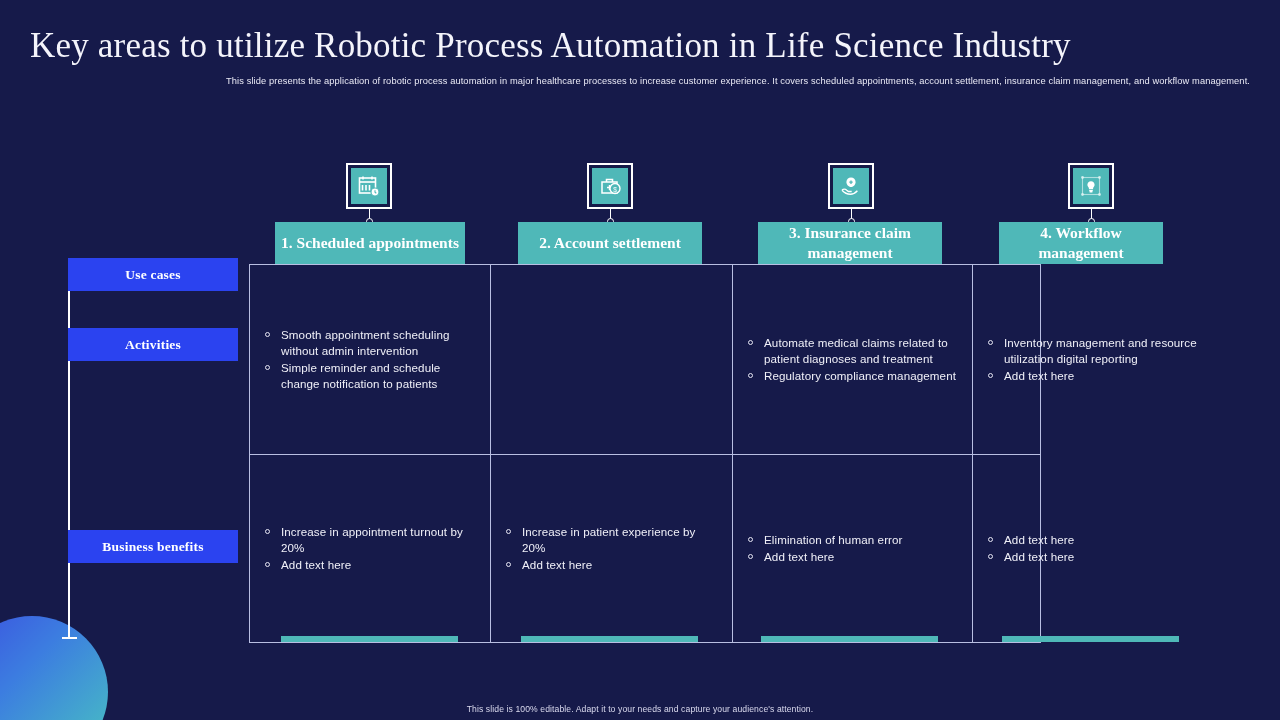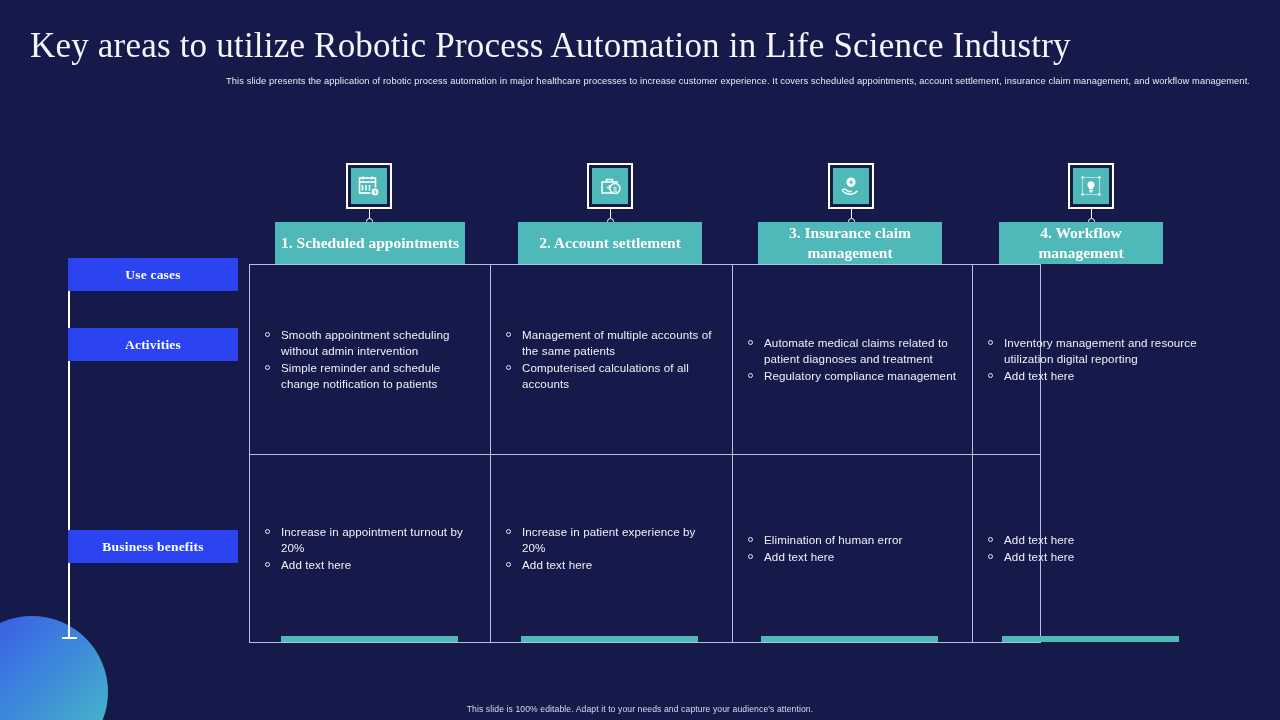--- a/index.html
+++ b/index.html
@@ -331,26 +331,20 @@
     <div class="vline" style="left:482px"></div>
     <div class="vline" style="left:722px"></div>
     <div class="hline"></div>
 
     <div class="cell" style="left:0;top:0;width:240px;height:189px">
       <ul class="bullets">
         <li>Smooth appointment scheduling without admin intervention</li>
         <li>Simple reminder and schedule change notification to patients</li>
       </ul>
     </div>
-    <div class="cell" style="left:241px;top:0;width:241px;height:189px">
-      <ul class="bullets">
-        <li>Management of multiple accounts of the same patients</li>
-        <li>Computerised calculations of all accounts</li>
-      </ul>
-    </div>
     <div class="cell" style="left:483px;top:0;width:239px;height:189px">
       <ul class="bullets">
         <li>Automate medical claims related to patient diagnoses and treatment</li>
         <li>Regulatory compliance management</li>
       </ul>
     </div>
     <div class="cell" style="left:723px;top:0;width:241px;height:189px">
       <ul class="bullets">
         <li>Inventory management and resource utilization digital reporting</li>
         <li>Add text here</li>

